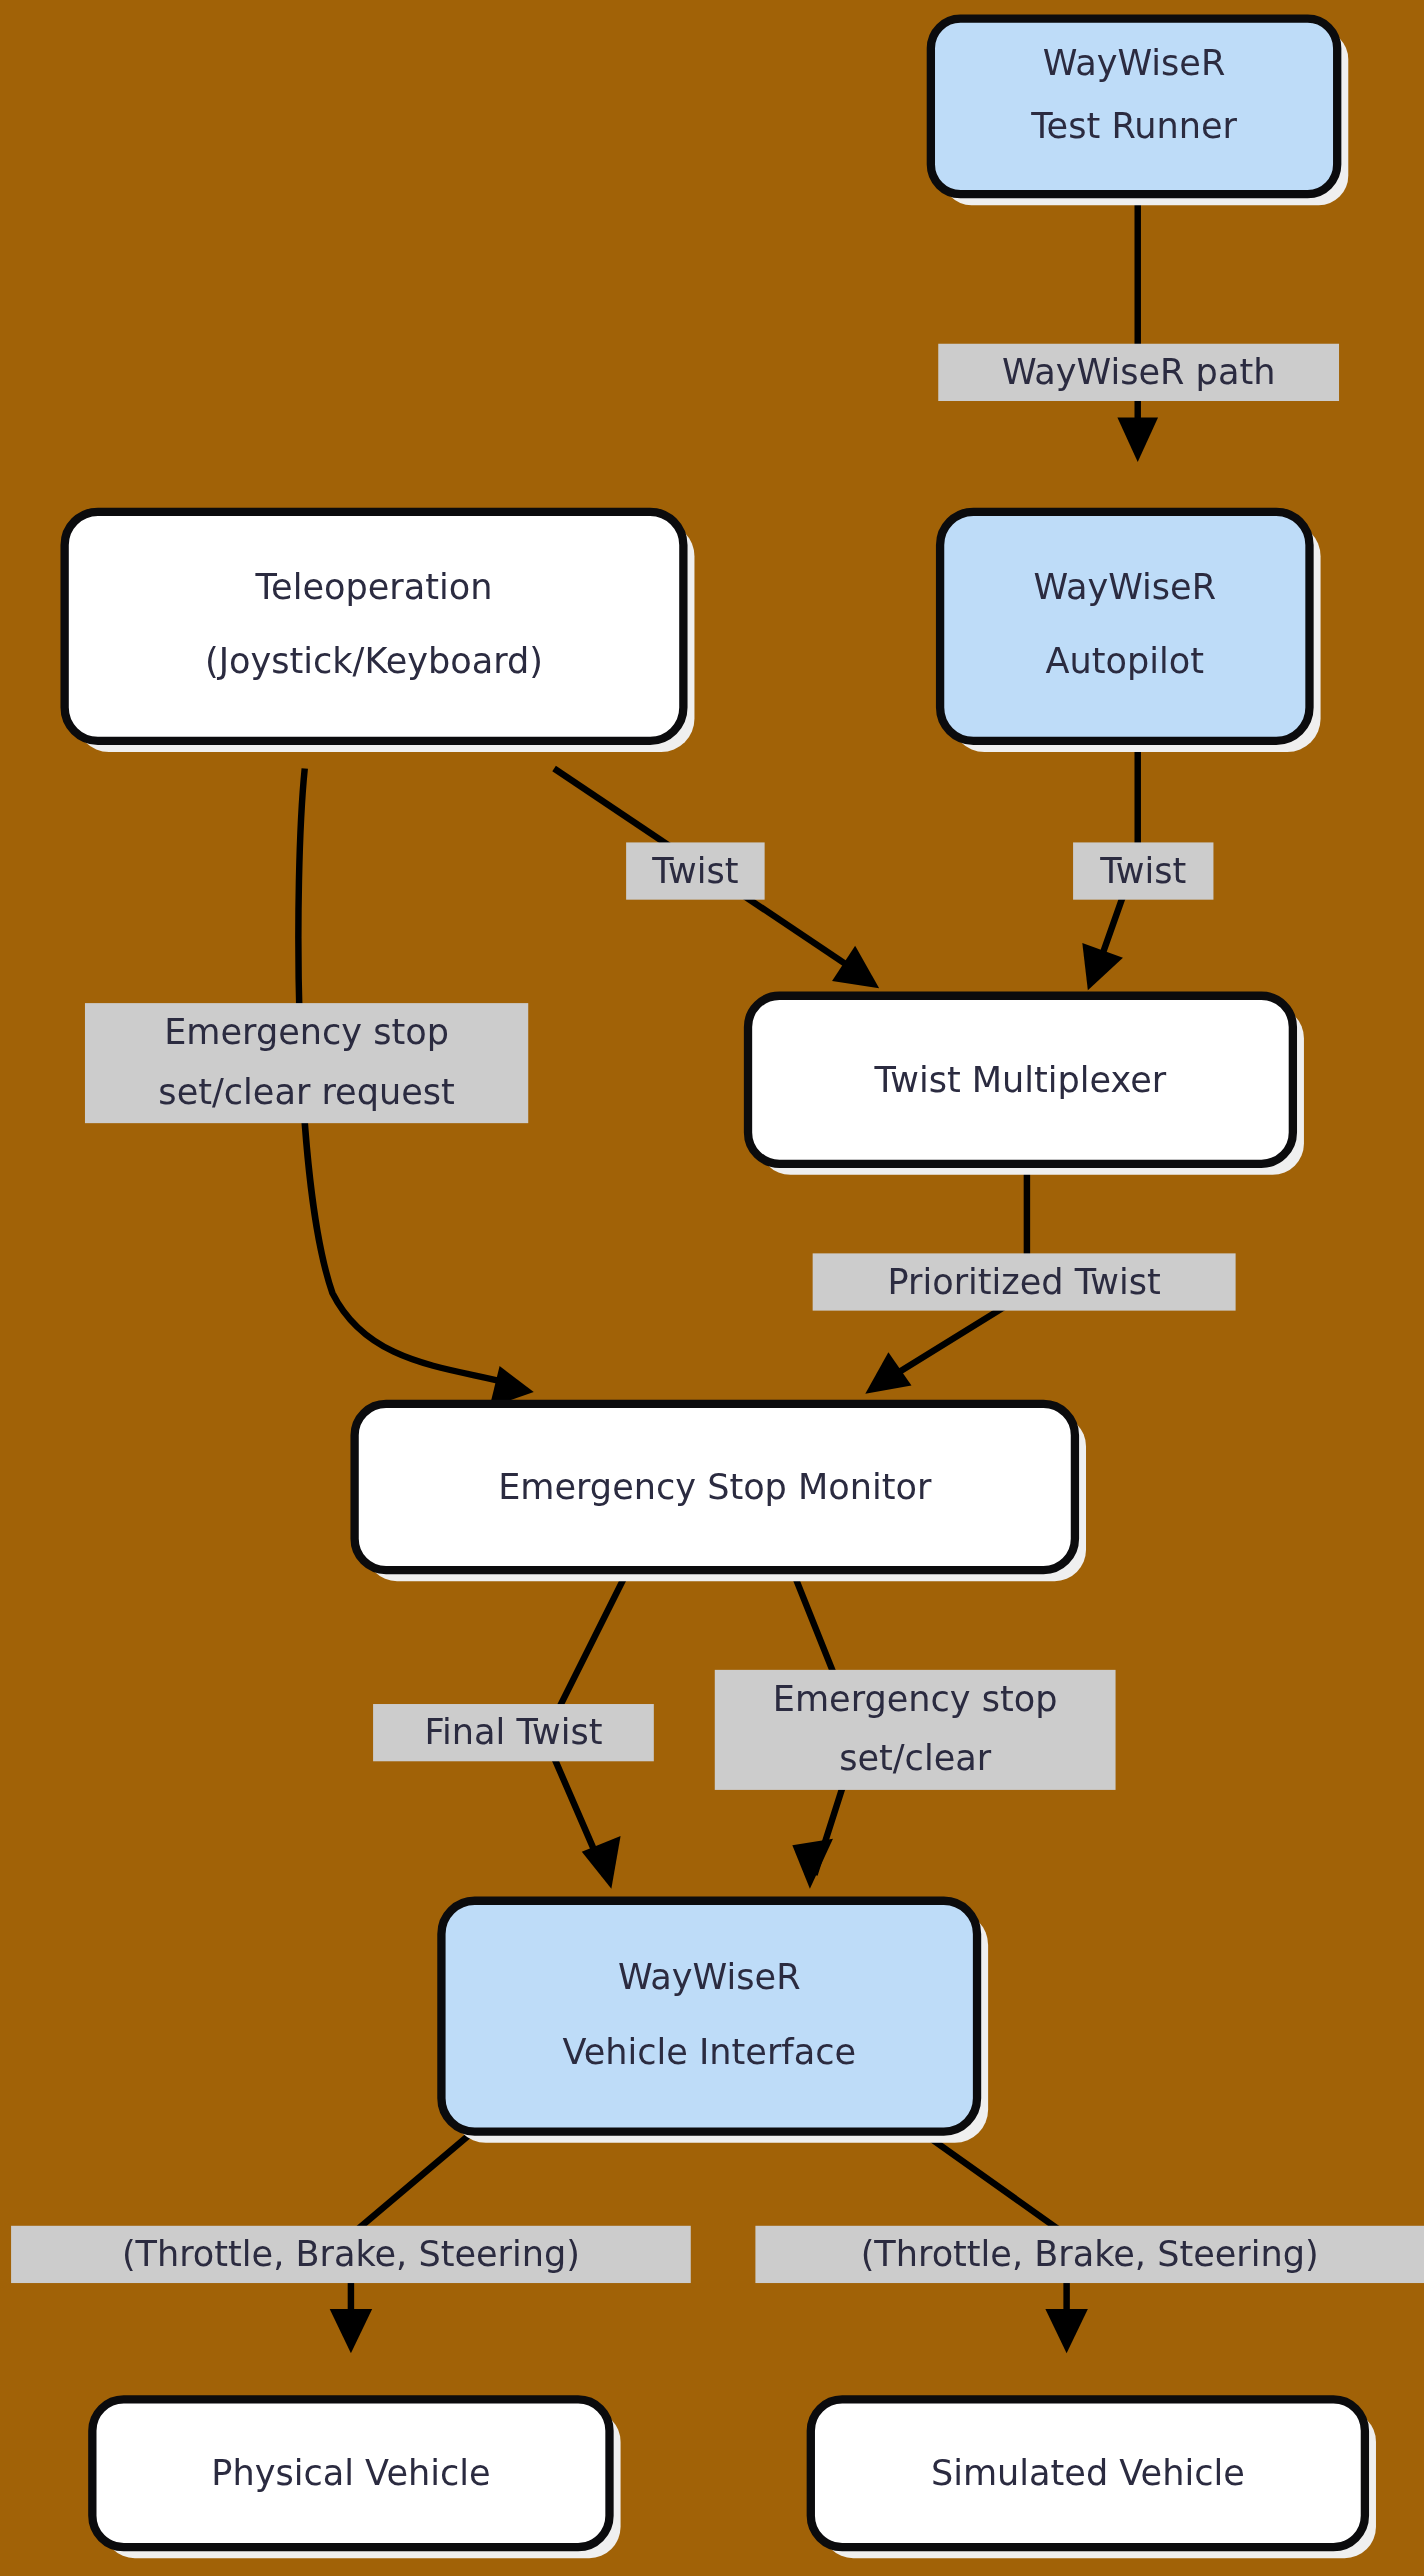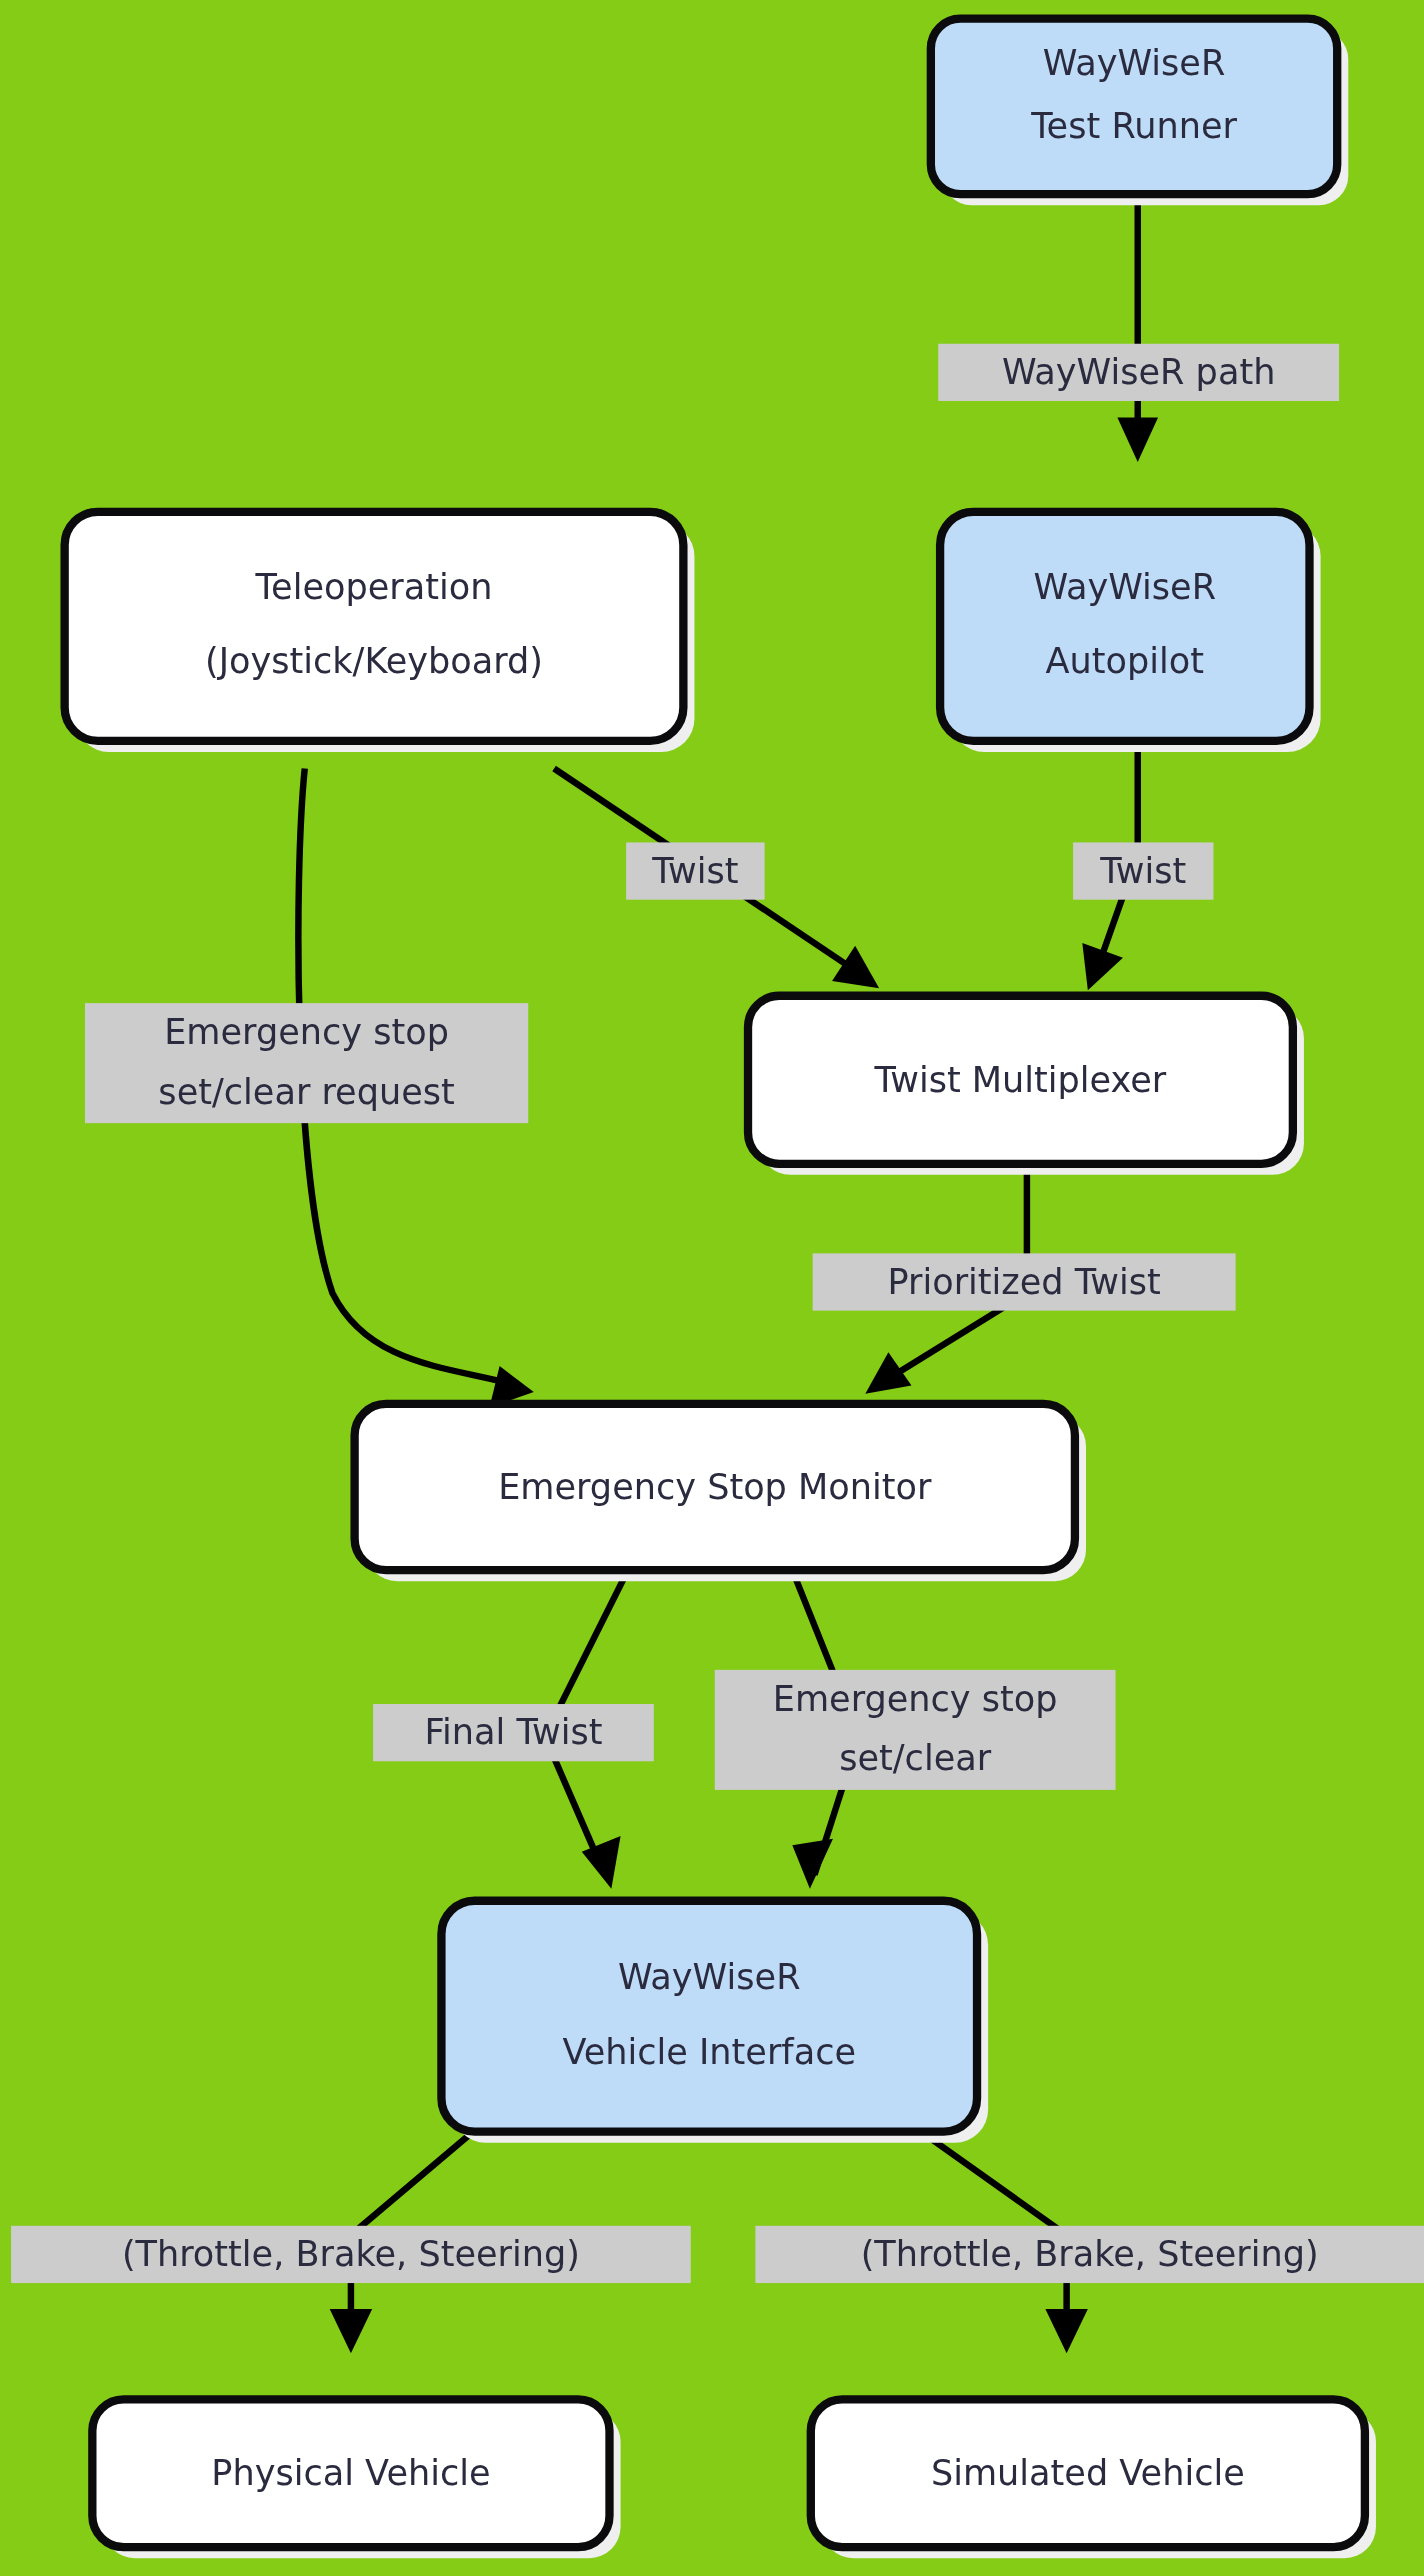--- a/index.html
+++ b/index.html
@@ -10,21 +10,21 @@
   body {
     width: 1424px;
     height: 2576px;
     font-family: "DejaVu Sans", sans-serif;
     overflow: hidden;
   }
   #flowchart-root {
     position: relative;
     width: 1424px;
     height: 2576px;
-    background: #84cc16;
+    background: #a16207;
   }
   svg#diagram {
     display: block;
     width: 1424px;
     height: 2576px;
   }
   .node-rect {
     stroke: #0b0b0d;
     stroke-width: 9;
     stroke-linejoin: round;

